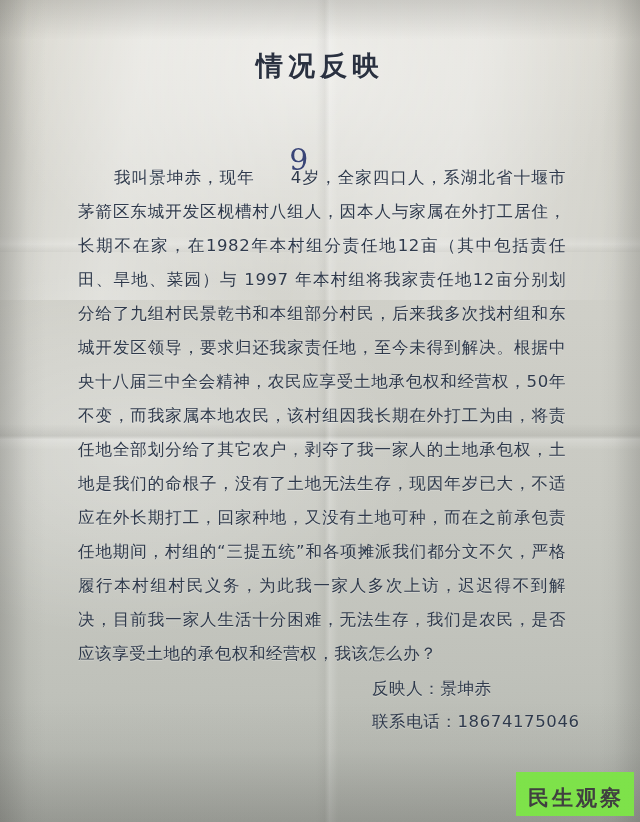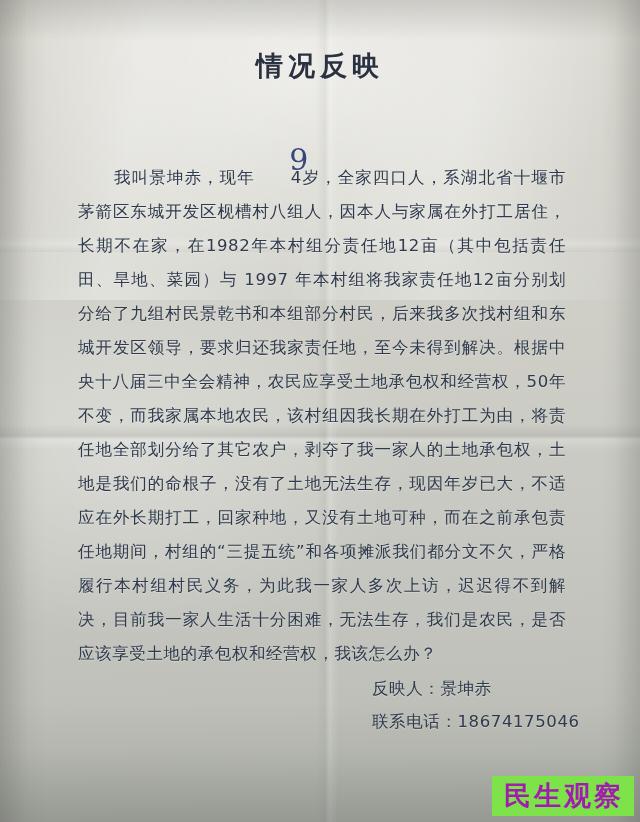--- a/index.html
+++ b/index.html
@@ -127,26 +127,26 @@
     margin-left: 20px;
   }
   .sig-line { white-space: nowrap; }
   .sig-date .gap { display: inline-block; width: 30px; }
 
   .watermark {
     position: absolute;
     right: 6px;
     bottom: 6px;
     background: #7ee24a;
-    color: #a21caf;
+    color: #404040;
     font-family: "DejaVu Sans", "Liberation Sans", sans-serif;
-    font-size: 27px;
+    font-size: 21px;
     font-weight: 700;
     letter-spacing: 3px;
-    padding: 6px 10px 7px 12px;
+    padding: 16px 10px 7px 12px;
     line-height: 1;
   }
   .noise {
     position: absolute;
     inset: 0;
     pointer-events: none;
     opacity: 0.10;
     background-image:
       repeating-linear-gradient(0deg, rgba(0,0,0,0.06) 0px, rgba(0,0,0,0) 1px, rgba(0,0,0,0) 3px),
       repeating-linear-gradient(90deg, rgba(0,0,0,0.05) 0px, rgba(0,0,0,0) 1px, rgba(0,0,0,0) 4px);

